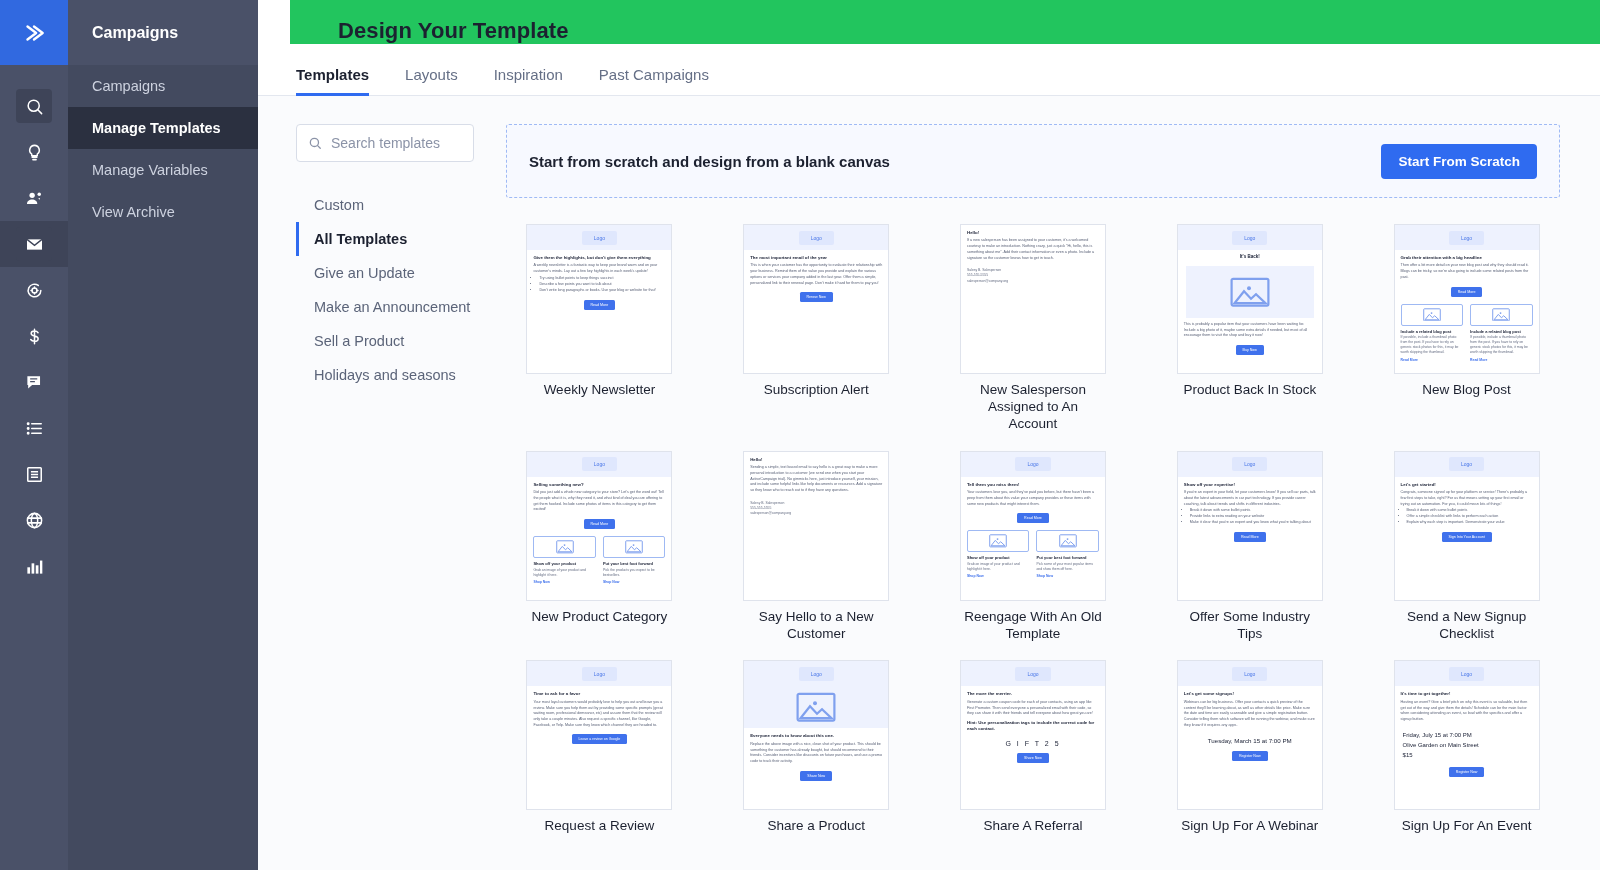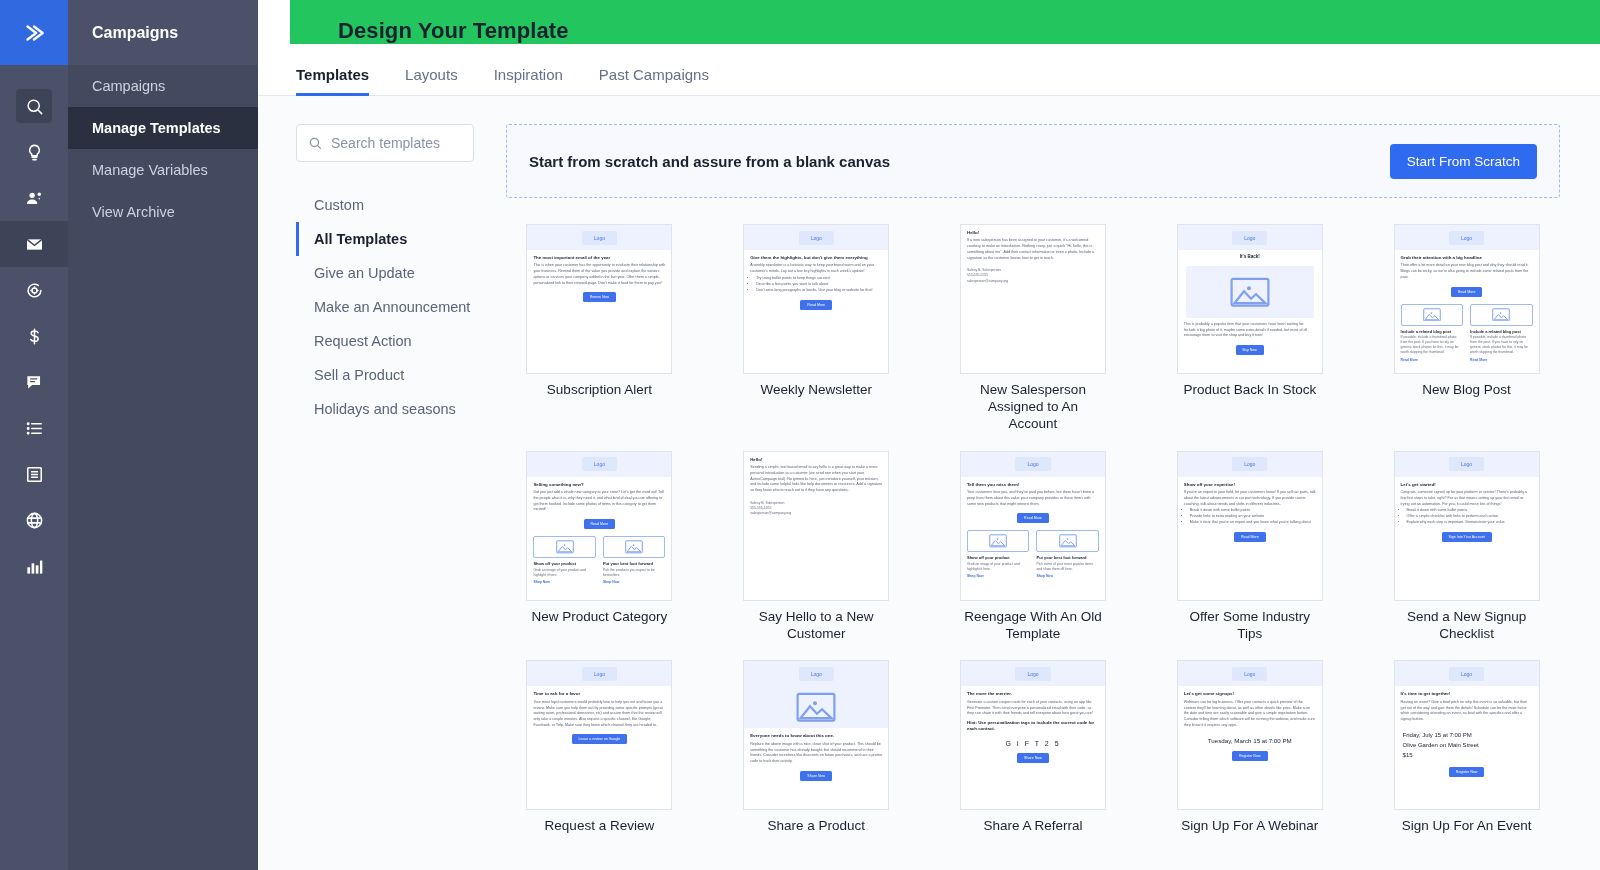--- a/index.html
+++ b/index.html
@@ -84,21 +84,21 @@
 
   
   .pane { flex: 1; padding: 0 40px 0 12px; min-width: 0; overflow: hidden; }
   .scratch {
     border: 1.5px dashed #9fbaf5; background: #f7f9ff; border-radius: 3px;
     height: 74px; display: flex; align-items: center; justify-content: space-between;
     padding: 0 22px; margin-bottom: 26px;
   }
   .scratch-text { font-size: 15px; font-weight: bold; color: #1c2130; }
   .scratch-btn {
-    background: #2f6bf0; color: #fff; font-size: 13.5px; font-weight: normal;
+    background: #2f6bf0; color: #fff; font-size: 13.5px; font-weight: bold;
     border: none; border-radius: 4px; padding: 10px 17px;
     font-family: "Liberation Sans", sans-serif; cursor: pointer;
   }
 
   .grid { display: grid; grid-template-columns: repeat(5, 1fr); column-gap: 30px; row-gap: 18px; }
   .card { display: flex; flex-direction: column; align-items: center; }
   .thumb {
     width: 146px; height: 150px; background: #ffffff; border: 1px solid #dfe3ec;
     overflow: hidden; position: relative;
   }
@@ -291,49 +291,31 @@
             <circle cx="11" cy="11" r="7"></circle>
               <line x1="16.5" y1="16.5" x2="21" y2="21"></line>
           </svg>
           <input type="text" placeholder="Search templates" style="">
         </div>
         <div class="cat-list" id="cat-list">
             <div class="cat-item">Custom</div>
             <div class="cat-item active">All Templates</div>
             <div class="cat-item">Give an Update</div>
             <div class="cat-item">Make an Announcement</div>
-            <div class="cat-item">Request Action</div>
             <div class="cat-item">Sell a Product</div>
             <div class="cat-item">Holidays and seasons</div>
           </div>
       </div>
 
       <div class="pane">
         <div class="scratch">
-          <div class="scratch-text">Start from scratch and assure from a blank canvas</div>
+          <div class="scratch-text">Start from scratch and design from a blank canvas</div>
           <button class="scratch-btn">Start From Scratch</button>
         </div>
         <div class="grid" id="grid">
-            <div class="card">
-              <div class="thumb">
-                <div class="mini">
-                  <div class="mini-logo-band">
-      <span class="mini-logo-chip">Logo</span>
-                  </div>
-                  <div class="mini-body">
-                    <div class="mini-h">The most important email of the year</div>
-                    <div class="mini-p">This is when your customer has the opportunity to evaluate their relationship with your business. Remind them of the value you provide and explain the various options or services your company added in the last year. Offer them a simple, personalized link to their renewal page. Don't make it hard for them to pay you!</div>
-                    <div class="mini-btn-wrap">
-      <span class="mini-btn">Renew Now</span>
-                    </div>
-                  </div>
-                </div>
-              </div>
-    <div class="card-label">Subscription Alert</div>
-            </div>
             <div class="card">
               <div class="thumb">
                 <div class="mini">
                   <div class="mini-logo-band">
       <span class="mini-logo-chip">Logo</span>
                   </div>
                   <div class="mini-body">
                     <div class="mini-h">Give them the highlights, but don't give them everything</div>
                     <div class="mini-p tight">A weekly newsletter is a fantastic way to keep your brand warm and on your customer's minds. Lay out a few key highlights in each week's update!</div>
                     <ul class="mini-ul">
@@ -345,20 +327,37 @@
       <span class="mini-btn">Read More</span>
                     </div>
                   </div>
                 </div>
               </div>
     <div class="card-label">Weekly Newsletter</div>
             </div>
             <div class="card">
               <div class="thumb">
                 <div class="mini">
+                  <div class="mini-logo-band">
+      <span class="mini-logo-chip">Logo</span>
+                  </div>
+                  <div class="mini-body">
+                    <div class="mini-h">The most important email of the year</div>
+                    <div class="mini-p">This is when your customer has the opportunity to evaluate their relationship with your business. Remind them of the value you provide and explain the various options or services your company added in the last year. Offer them a simple, personalized link to their renewal page. Don't make it hard for them to pay you!</div>
+                    <div class="mini-btn-wrap">
+      <span class="mini-btn">Renew Now</span>
+                    </div>
+                  </div>
+                </div>
+              </div>
+    <div class="card-label">Subscription Alert</div>
+            </div>
+            <div class="card">
+              <div class="thumb">
+                <div class="mini">
                   <div class="mini-body">
                     <div class="mini-h">Hello!</div>
                     <div class="mini-p">If a new salesperson has been assigned to your customer, it's a welcomed courtesy to make an introduction. Nothing crazy, just a quick "Hi, hello, this is something about me". Add their contact information or even a photo. Include a signature so the customer knows how to get in touch.</div>
                     <div style="margin-top:4px">
                       <div class="mini-xs">Salesy B. Salesperson</div>
                       <div class="mini-xs">555-555-5555</div>
                       <div class="mini-xs">salesperson@company.org</div>
                     </div>
                   </div>
                 </div>

